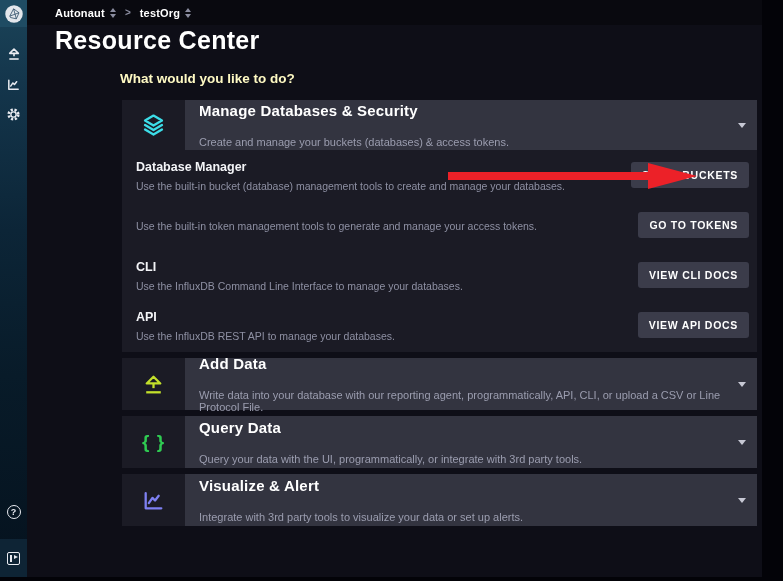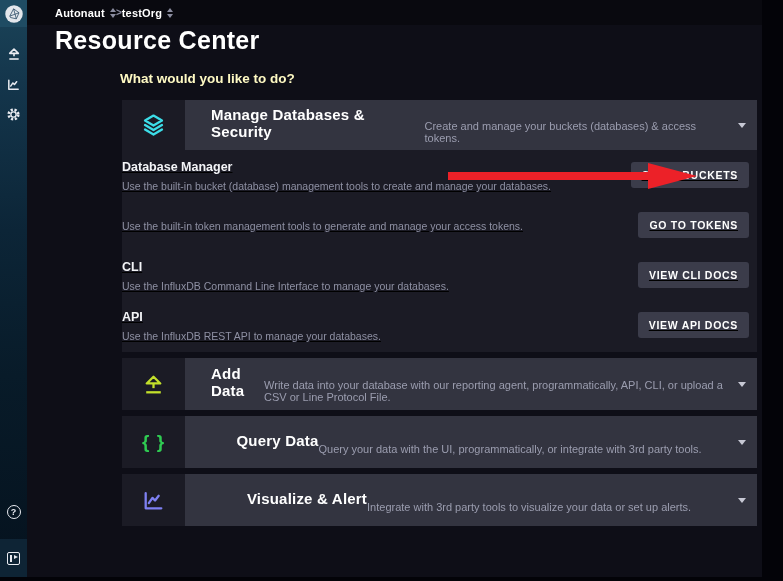--- a/index.html
+++ b/index.html
@@ -45,21 +45,21 @@
     border-top:2.5px solid transparent; border-bottom:2.5px solid transparent; border-left:4px solid #e9ebf1;
   }
 
   
   .main {
     position:absolute; left:27px; top:0; width:735px; height:577px;
     background:#0e0e17;
   }
   .topbar {
     height:25px; background:#09090f;
-    display:flex; align-items:center; padding-left:28px; 
+    display:flex; align-items:center; padding-left:28px; gap:9px;
   }
   .crumb { color:#fff; font-size:11px; font-weight:bold; letter-spacing:0.2px; display:flex; align-items:center; gap:5px; cursor:pointer; }
   .sort-caret { display:inline-flex; flex-direction:column; gap:2px; }
   .sort-caret .up   { border-left:3.5px solid transparent; border-right:3.5px solid transparent; border-bottom:4px solid #8b8da0; }
   .sort-caret .down { border-left:3.5px solid transparent; border-right:3.5px solid transparent; border-top:4px solid #8b8da0; }
   .crumb-sep { color:#8b8da0; font-size:10px; font-weight:bold; }
 
   .page-title {
     position:absolute; left:28px; top:26px;
     color:#fff; font-size:25px; font-weight:bold; letter-spacing:0.3px;
@@ -70,30 +70,30 @@
   }
 
   
   .panels { position:absolute; left:95px; top:100px; width:635px; }
   .panel { background:#1b1b25; margin-bottom:6px; position:relative; }
   .panel-header { display:flex; height:50px; cursor:pointer; }
   .panel.collapsed .panel-header { height:52px; }
   .icon-cell { flex:0 0 63px; display:flex; align-items:center; justify-content:center; }
   .header-body {
     flex:1; background:#333440; position:relative;
-    display:flex; flex-direction:row; justify-content:center; padding:0 30px 0 26px;align-items:center;
+    display:flex; flex-direction:column; justify-content:center; padding:0 30px 0 14px;
   }
   .header-title { color:#fff; font-size:15px; font-weight:bold; margin-bottom:4px; letter-spacing:0.2px; }
   .header-desc  { color:#9b9daf; font-size:11px;margin-top:13px; }
   .caret {
     position:absolute; right:11px; top:50%; margin-top:-2px;
     border-left:4px solid transparent; border-right:4px solid transparent; border-top:5px solid #c7c8d4;
   }
 
-  .manage-rows { padding:0 8px 2px 0;text-decoration:underline; }
+  .manage-rows { padding:0 8px 2px 14px; }
   .mrow { height:50px; display:flex; align-items:center; justify-content:space-between; }
   .mrow-text { padding-top:2px; }
   .mrow-title { color:#f3f4f7; font-size:12.5px; font-weight:bold; margin-bottom:6px; }
   .mrow-desc  { color:#8e90a3; font-size:10.5px; }
   .btn {
     background:#3b3c4a; color:#fff; border:none; border-radius:3px;
     font-family:"Liberation Sans",sans-serif;
     font-size:10.5px; font-weight:bold; letter-spacing:0.7px;
     padding:7px 11px; white-space:nowrap; cursor:pointer;
   }

